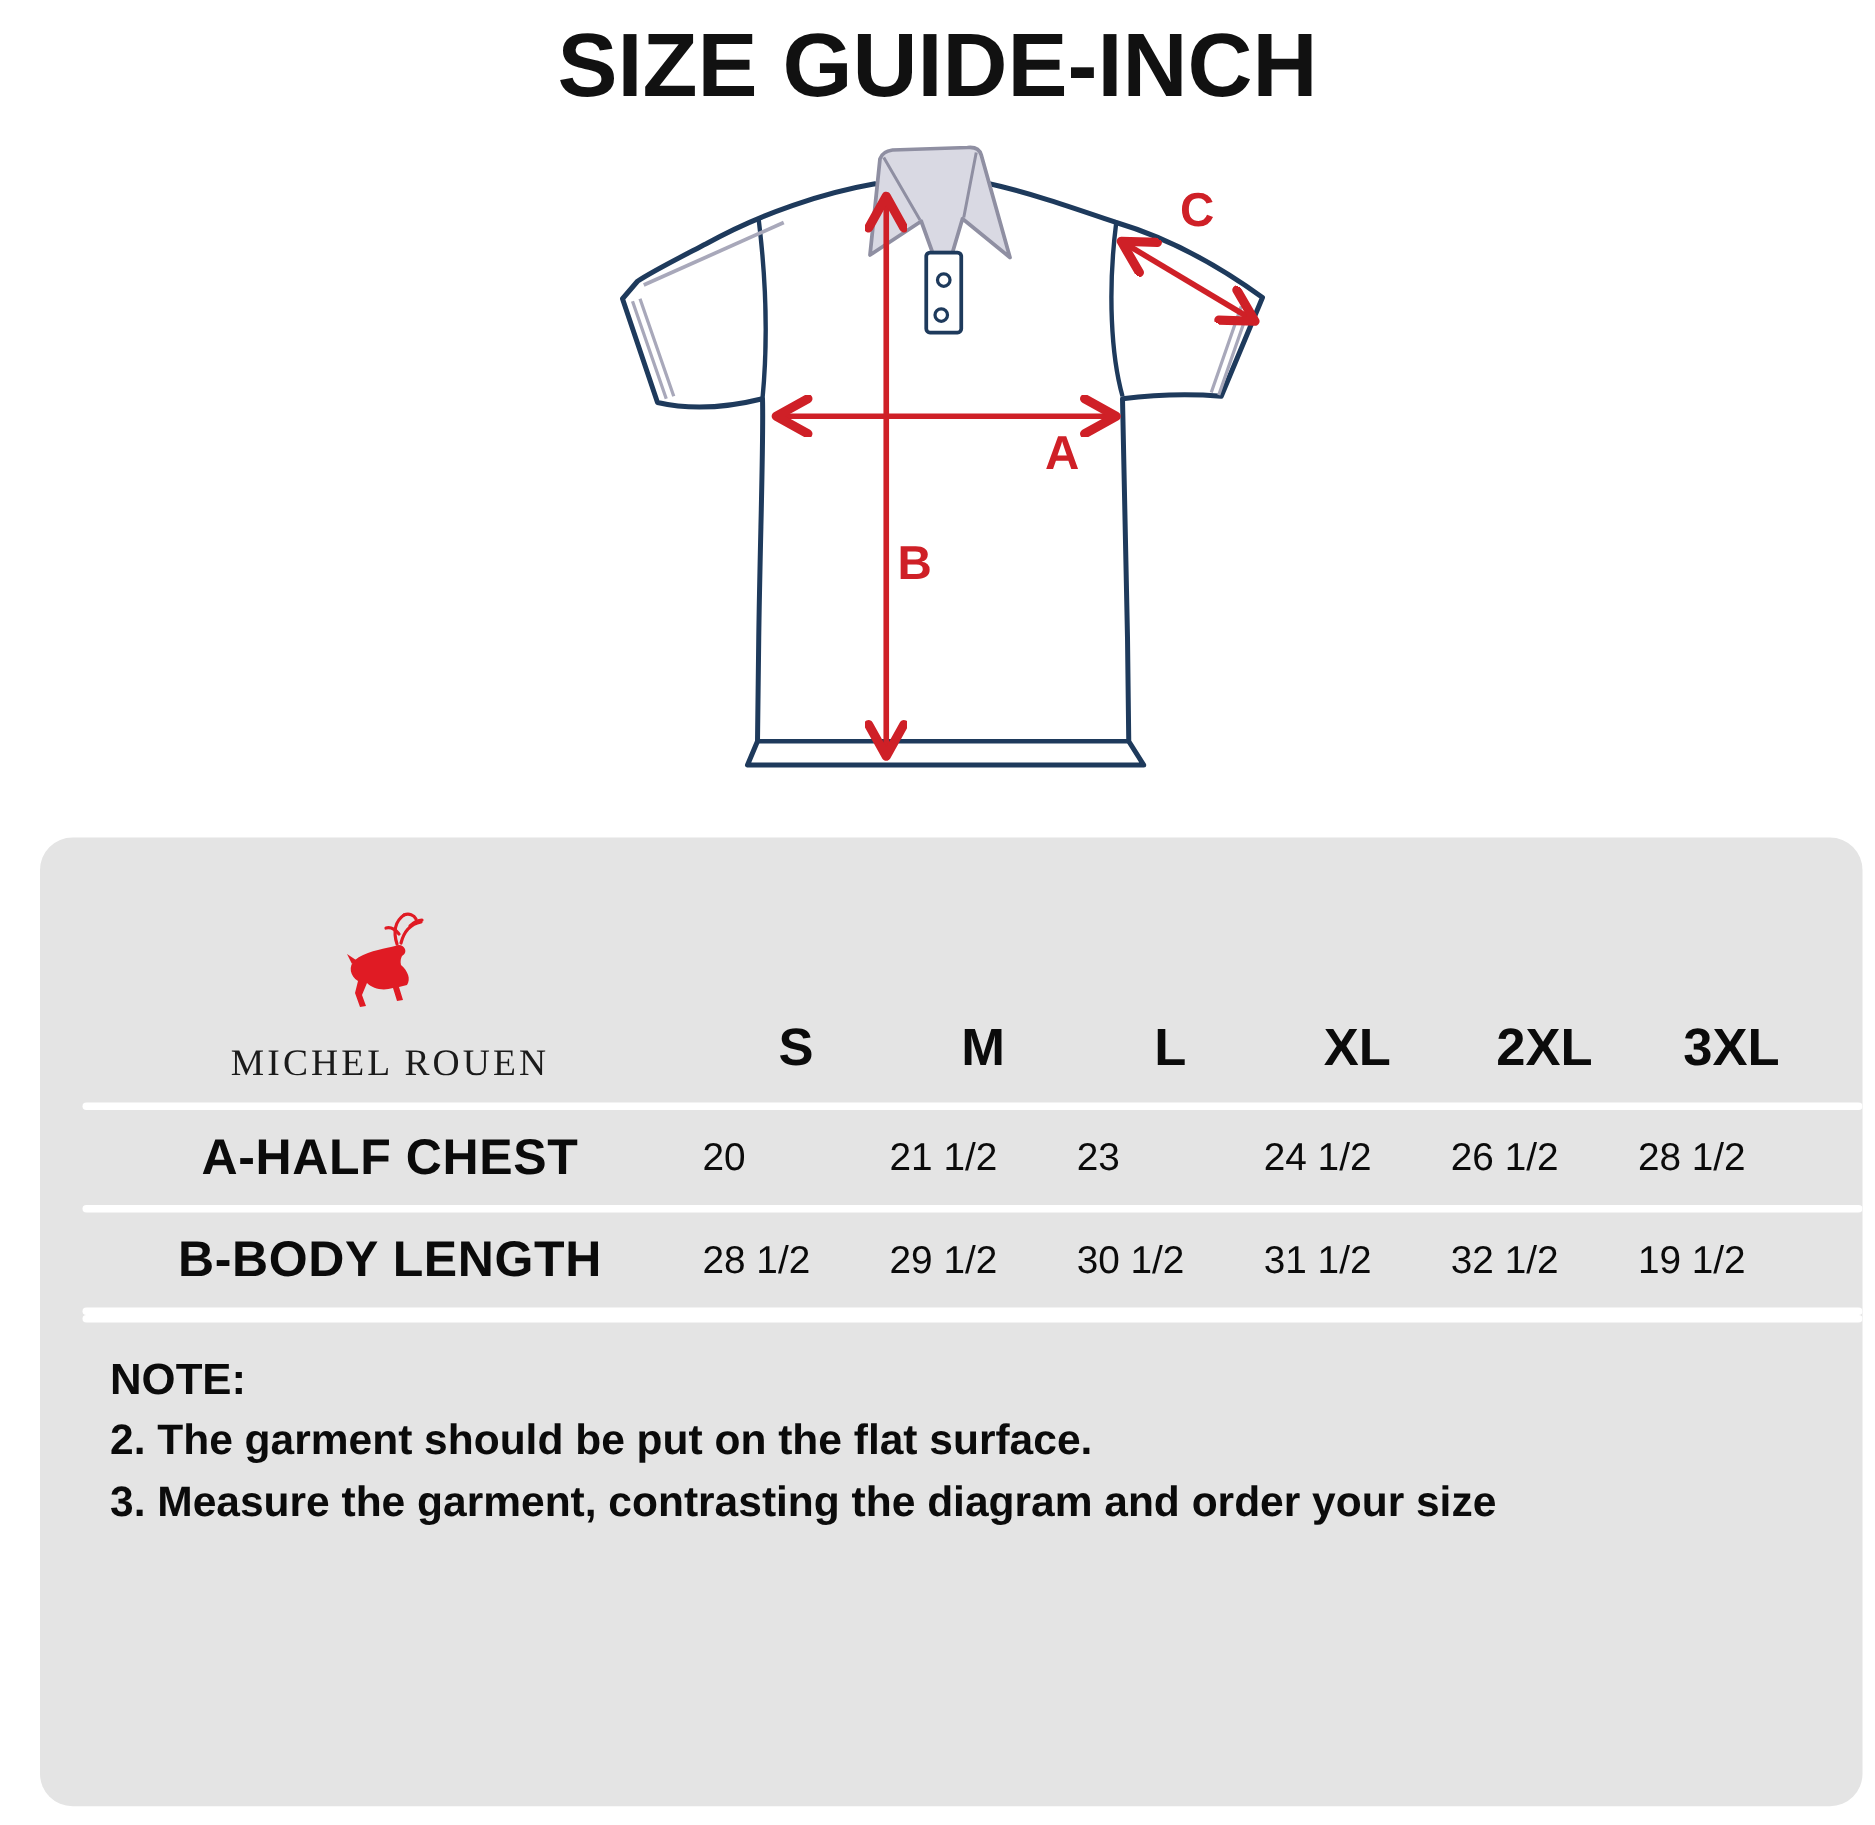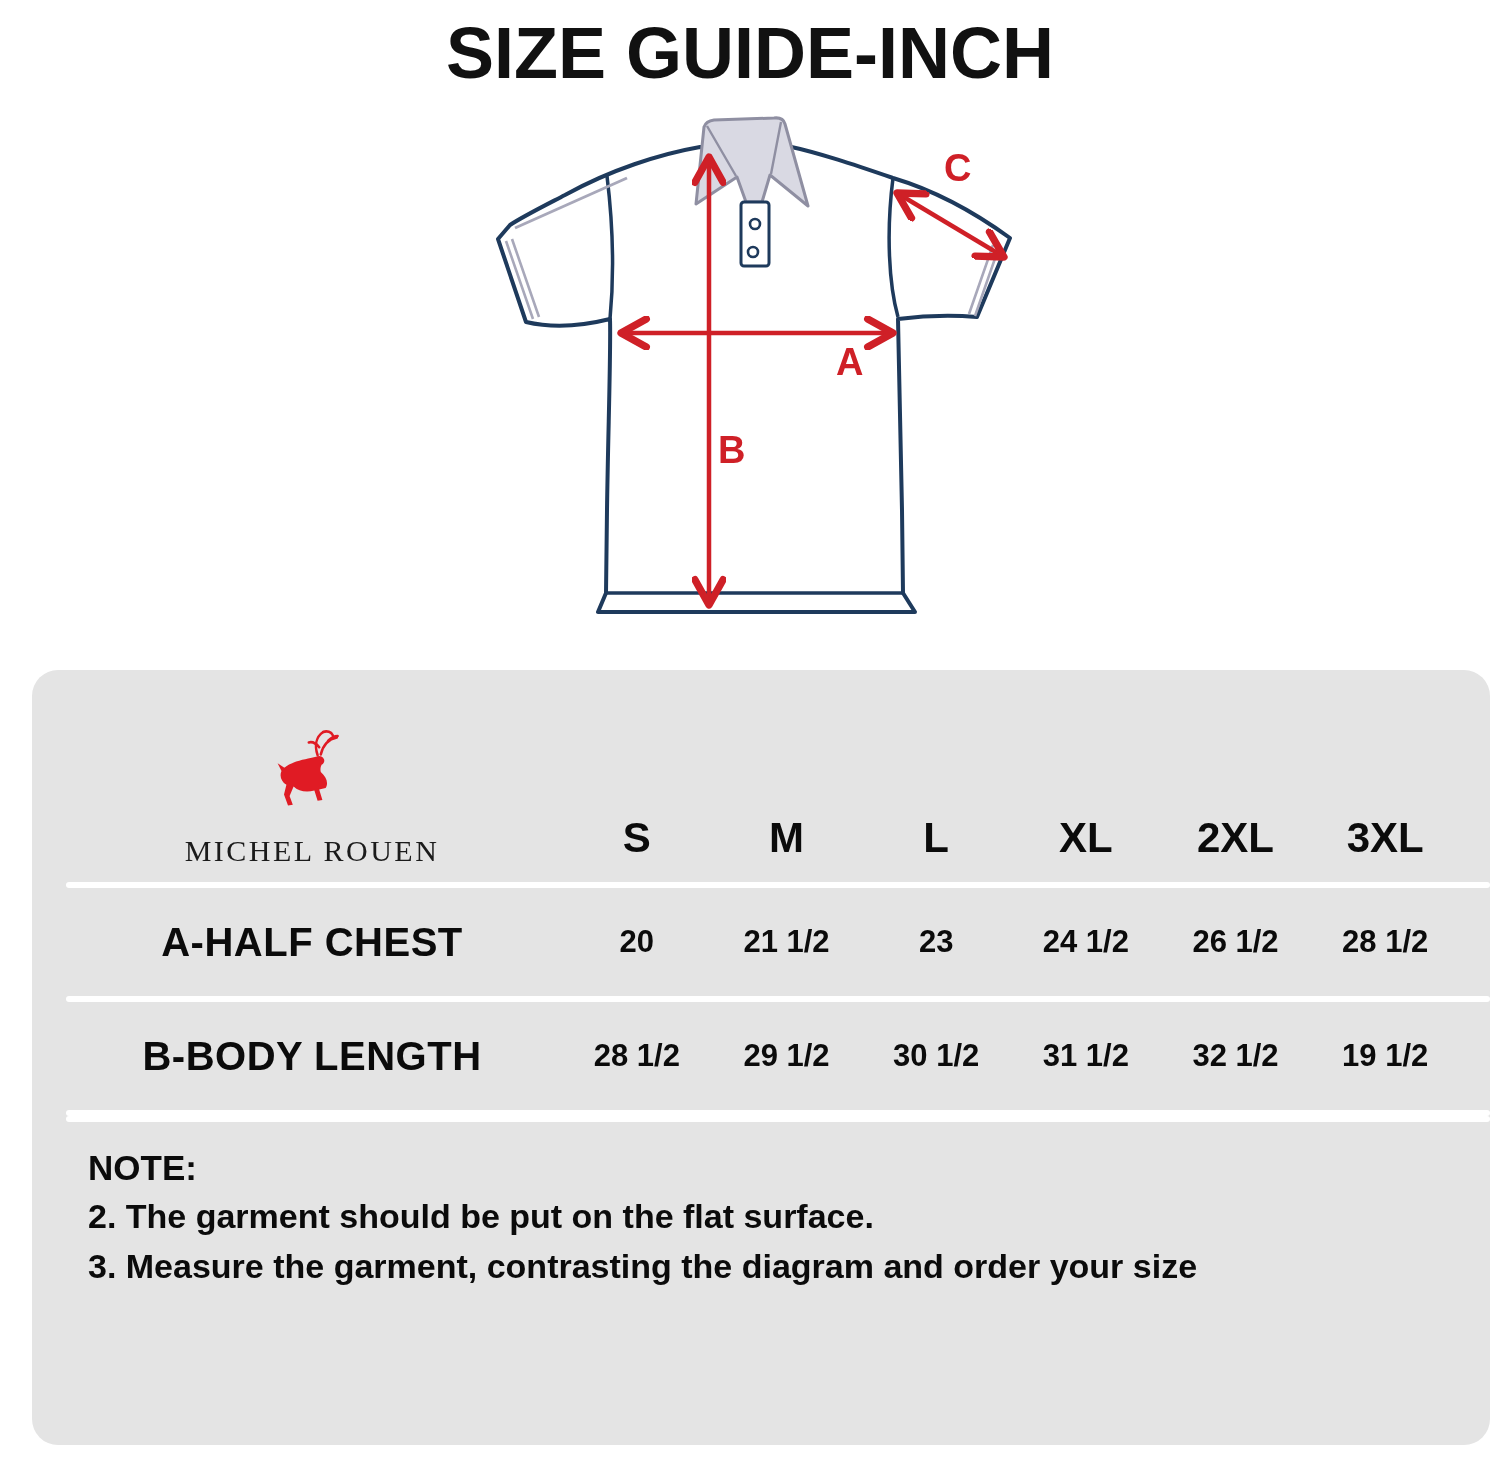--- a/index.html
+++ b/index.html
@@ -28,23 +28,23 @@
   .brand-name{
     font-family:"Liberation Serif","DejaVu Serif",serif;
     font-size:30px;letter-spacing:2.5px;color:#1b1b1b;margin-top:12px;
   }
   .size-h{
     text-align:center;font-size:42px;font-weight:700;padding-bottom:20px;
   }
   .divider{
     height:6px;background:#ffffff;margin-left:34px;border-radius:3px;
   }
-  .data-row{height:108px;}
+  .data-row{height:76px;}
   .row-label{text-align:center;font-size:40px;font-weight:700;letter-spacing:0.5px;}
-  .cell{text-align:center;font-size:31px;font-weight:700;}
+  .cell{text-align:left;font-size:31px;font-weight:400;}
   .notes{padding:26px 64px 0 56px;}
   .note-heading{font-size:35px;font-weight:700;margin-bottom:10px;}
   .note-item{font-size:34px;font-weight:700;margin-bottom:13px;line-height:1.1;}
 </style>
 </head>
 <body>
 
 <h1 class="title">SIZE GUIDE-INCH</h1>
 
 <svg class="shirt-svg" width="590" height="545" viewBox="440 95 590 545" xmlns="http://www.w3.org/2000/svg">

